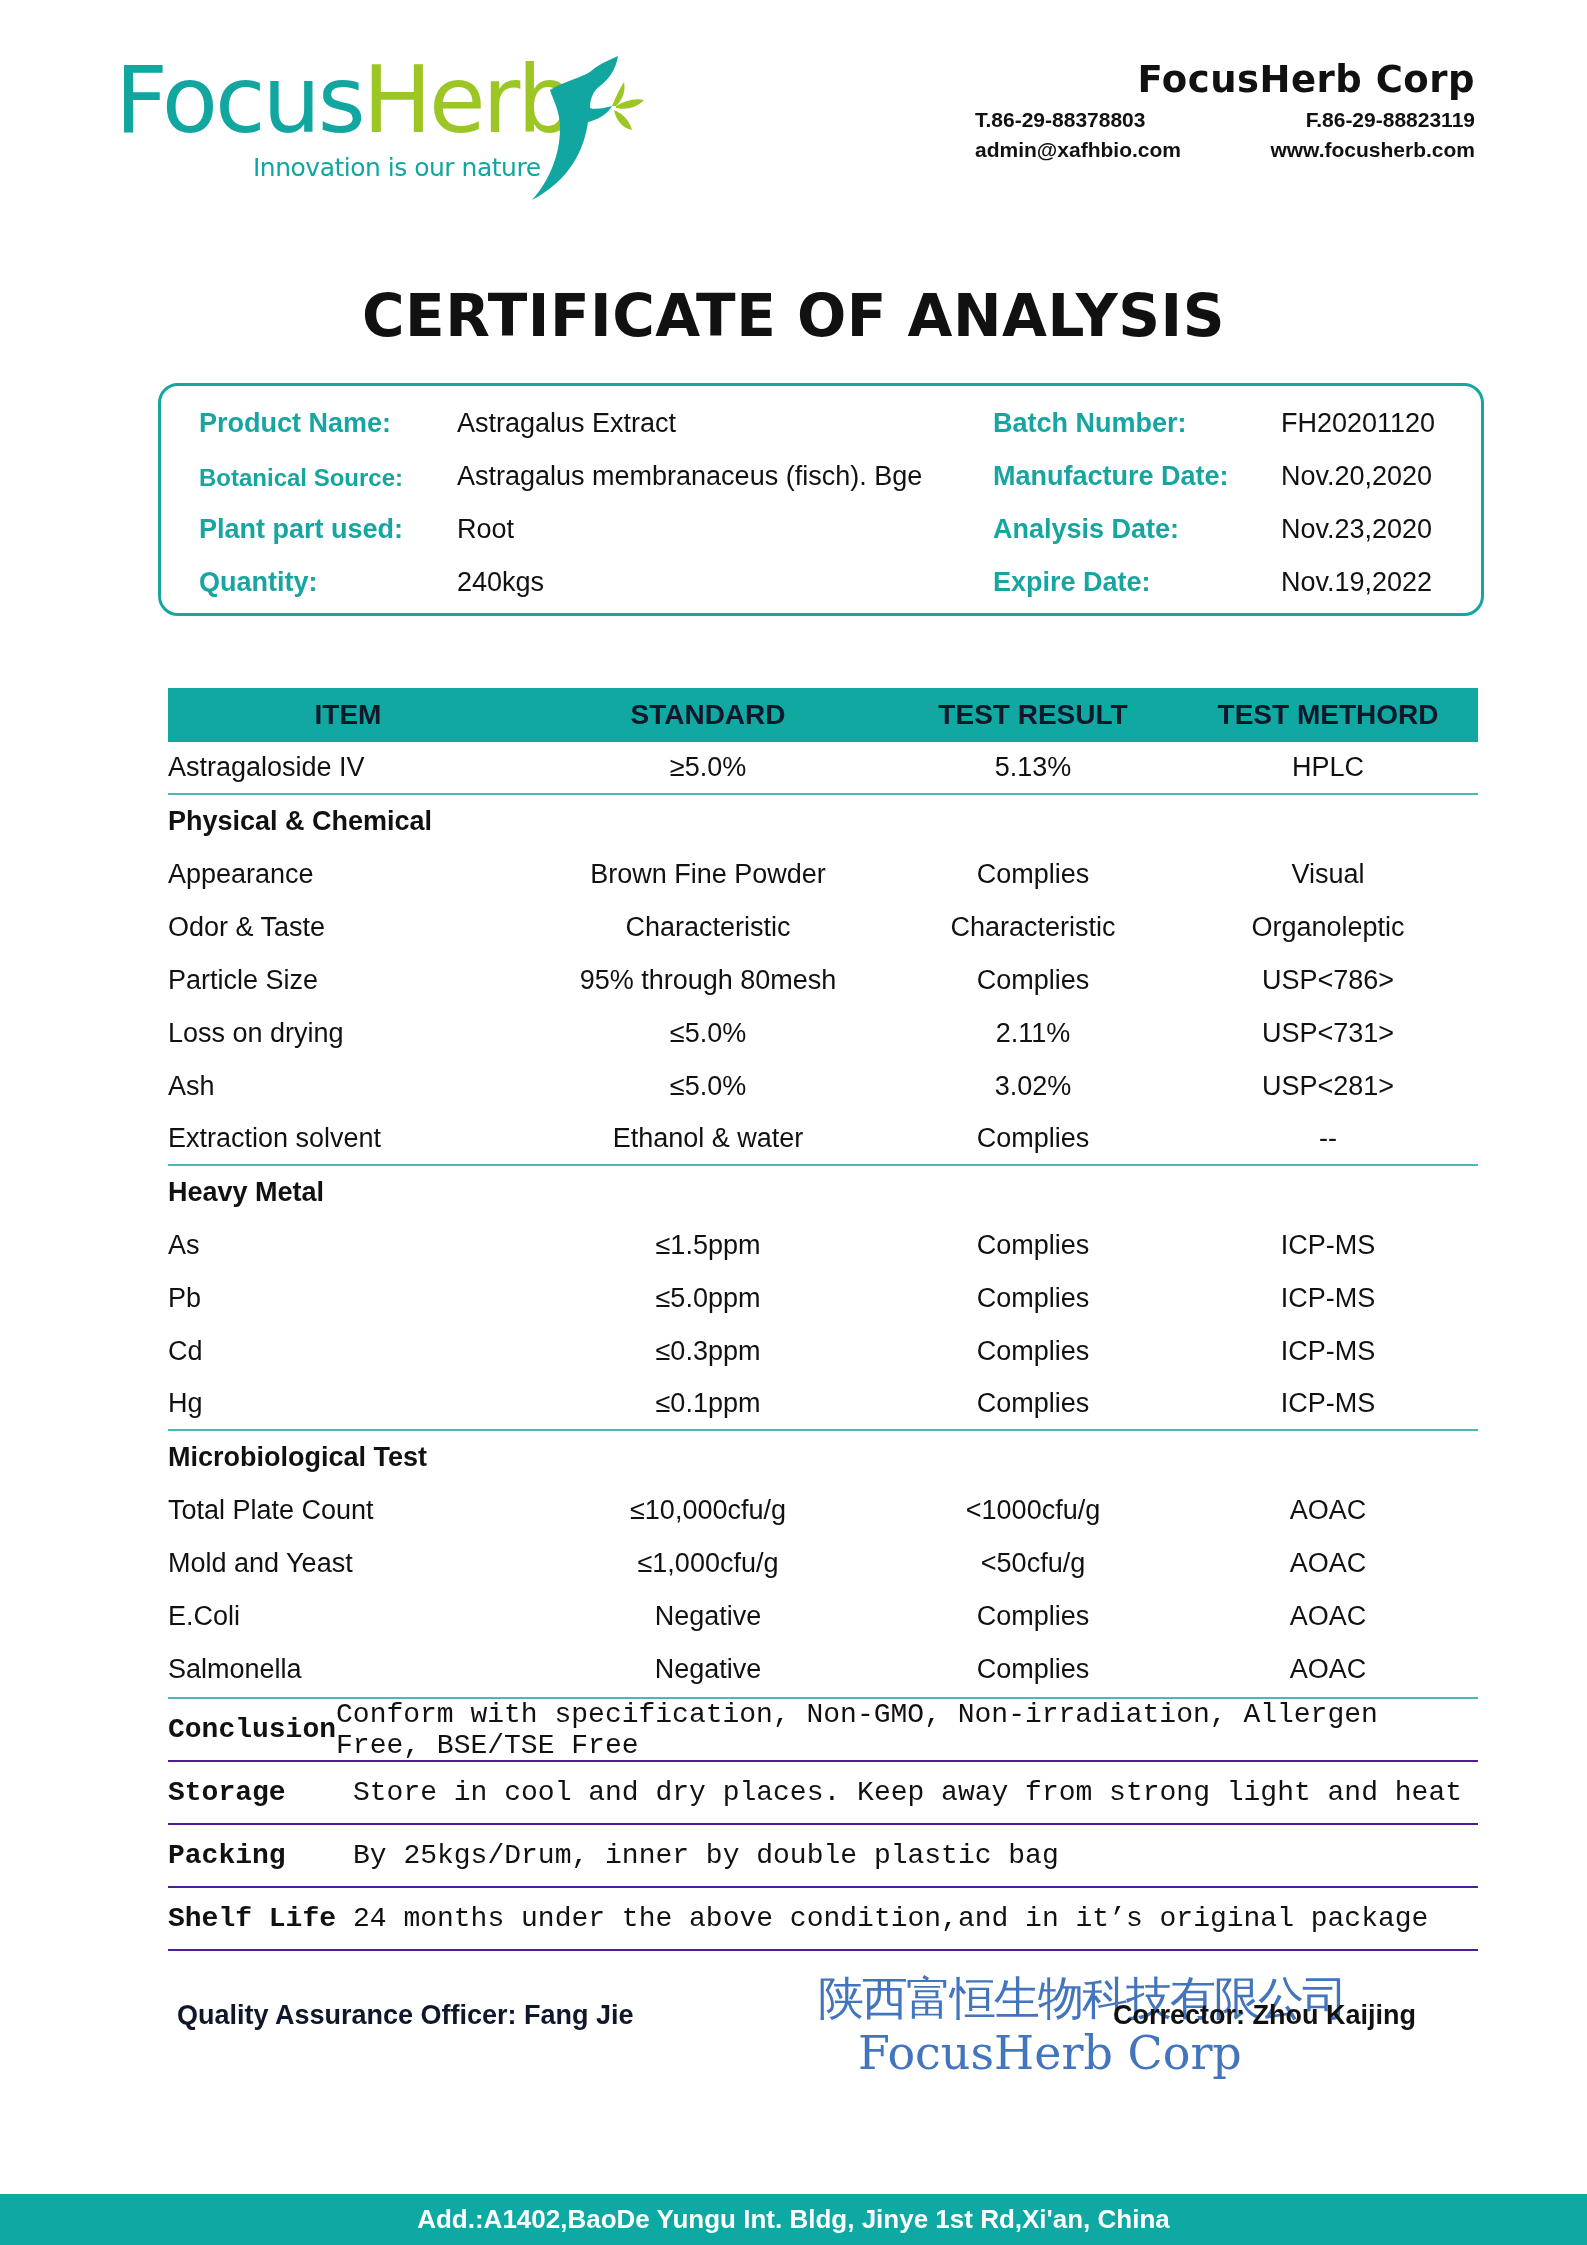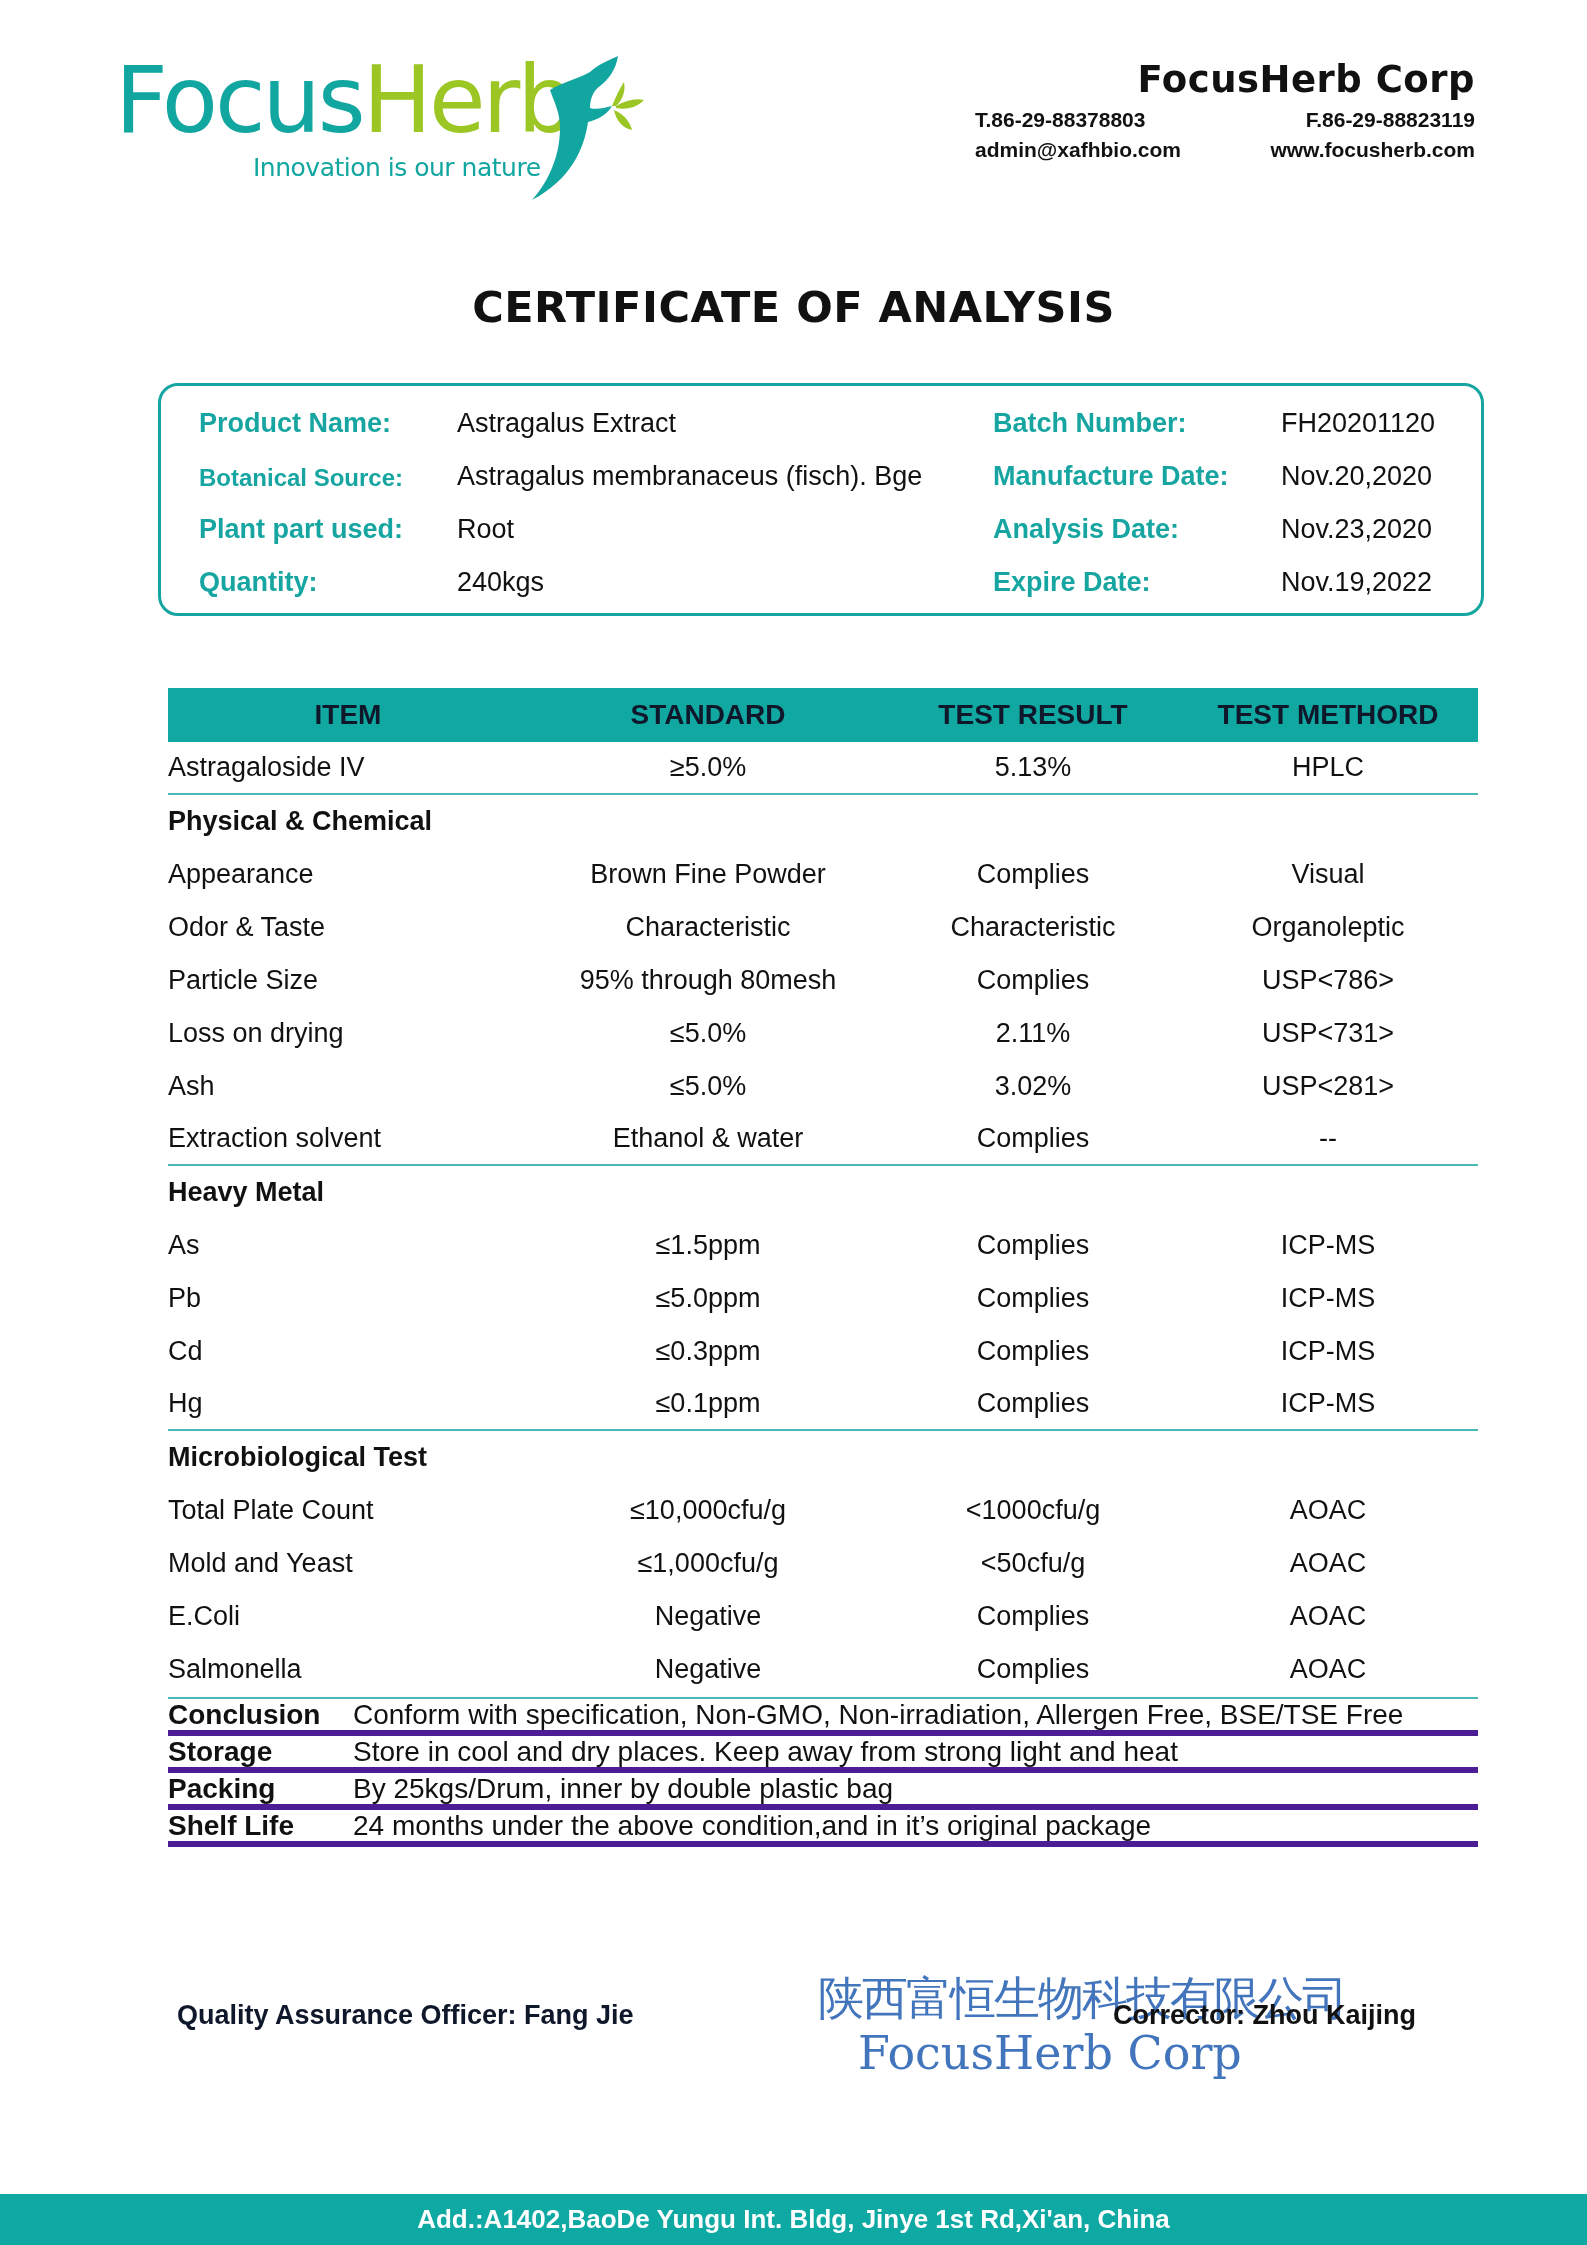--- a/index.html
+++ b/index.html
@@ -12,21 +12,21 @@
   .logo-word .focus { color: #12a6a0; }
   .logo-word .herb { color: #9cc624; }
   .logo-tagline { position: absolute; left: 138px; top: 98px; font-size: 25px; color: #12a6a0; font-family: "DejaVu Sans", sans-serif; letter-spacing: -0.5px; }
   .logo-mark { position: absolute; left: 405px; top: -5px; width: 125px; height: 160px; }
 
   .company { position: absolute; right: 112px; top: 58px; text-align: right; }
   .company-name { font-size: 37px; font-weight: 700; color: #111; letter-spacing: 0.5px; font-family: "DejaVu Sans", sans-serif; }
   .contact-grid { position: absolute; left: 975px; top: 108px; width: 500px; display: grid; grid-template-columns: 1fr 1fr; row-gap: 6px; font-weight: 700; font-size: 21px; color: #111; }
   .contact-grid span:nth-child(2n) { text-align: right; }
 
-  .doc-title { position: absolute; left: 0; right: 0; top: 282px; text-align: center; font-size: 43px; font-weight: 700; letter-spacing: 0.5px; color: #111; font-family: "DejaVu Sans", sans-serif; }
+  .doc-title { position: absolute; left: 0; right: 0; top: 282px; text-align: center; font-size: 58px; font-weight: 700; letter-spacing: 0.5px; color: #111; font-family: "DejaVu Sans", sans-serif; }
 
   
   .info-box { position: absolute; left: 158px; top: 383px; width: 1326px; height: 233px; border: 3px solid #16a5a0; border-radius: 20px; }
   .info-row { position: absolute; left: 0; height: 40px; width: 100%; font-size: 27px; }
   .info-row .lbl { position: absolute; color: #16a5a0; font-weight: 700; }
   .info-row .val { position: absolute; color: #111; }
   .info-row .l1 { left: 38px; }
   .info-row .v1 { left: 296px; }
   .info-row .l2 { left: 832px; }
   .info-row .v2 { left: 1120px; }
@@ -41,21 +41,21 @@
   .col4 { width: 300px; text-align: center; }
   .row { position: relative; height: 53px; display: flex; align-items: center; font-size: 27px; color: #111; }
   .row .c1 { width: 360px; text-align: left; }
   .row .c2 { width: 360px; text-align: center; }
   .row .c3 { width: 290px; text-align: center; }
   .row .c4 { width: 300px; text-align: center; }
   .row.section .c1 { font-weight: 700; }
   .row.bl { border-bottom: 2px solid #48b9b4; }
 
   .notes { position: absolute; left: 168px; top: 1697px; width: 1310px; border-top: 2px solid #48b9b4; }
-  .note-row { height: 37px; display: flex; align-items: center; font-size: 28px; border-bottom: 6px solid #4c1d95; }
+  .note-row { height: 63px; display: flex; align-items: center; font-size: 28px; border-bottom: 2px solid #4c1d95; font-family: Liberation Mono, monospace; }
   .note-row .nl { width: 185px; font-weight: 700; color: #111; }
   .note-row .nv { color: #111; }
 
   .sig-qa { position: absolute; left: 177px; top: 2000px; font-size: 27px; font-weight: 700; color: #0f172a; }
   .stamp { position: absolute; left: 818px; top: 1968px; color: #2f67b6; opacity: 0.9; font-family: "DejaVu Serif", serif; }
   .stamp-cn { font-size: 46px; letter-spacing: -2px; font-family: "DejaVu Sans", sans-serif; font-weight: 400; }
   .stamp-en { font-size: 46px; margin-left: 40px; margin-top: -4px; font-family: "DejaVu Serif", serif; }
   .sig-corr { position: absolute; left: 1113px; top: 2000px; font-size: 27px; font-weight: 700; color: #111; }
 
   .footer { position: absolute; left: 0; top: 2194px; width: 1587px; height: 51px; background: #0fa9a3; color: #fff; display: flex; align-items: center; justify-content: center; font-size: 26px; font-weight: 700; }

